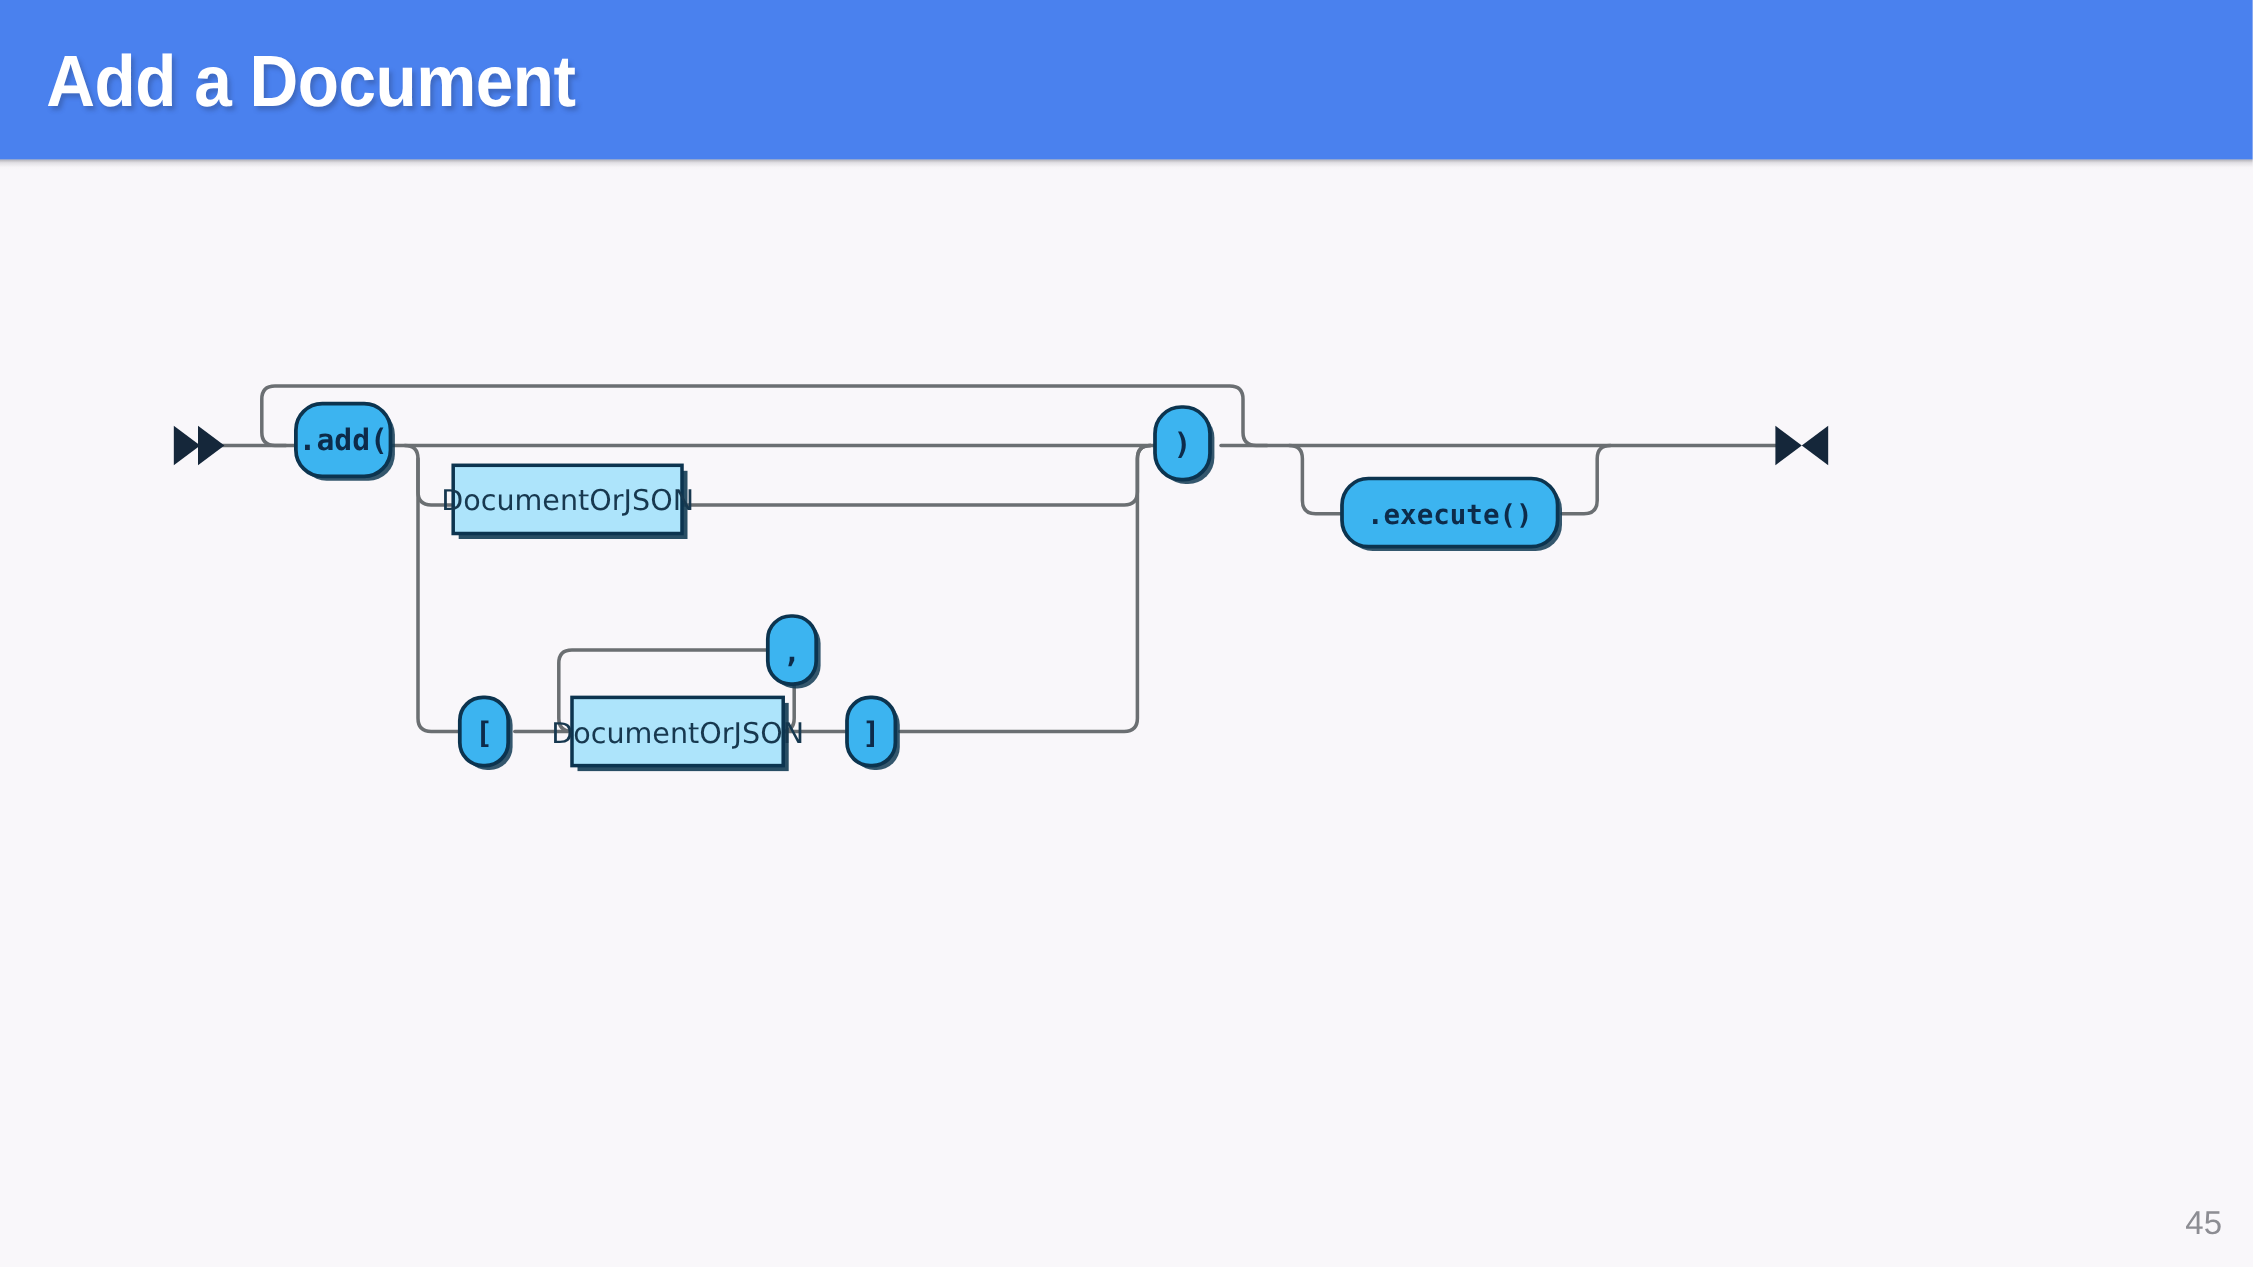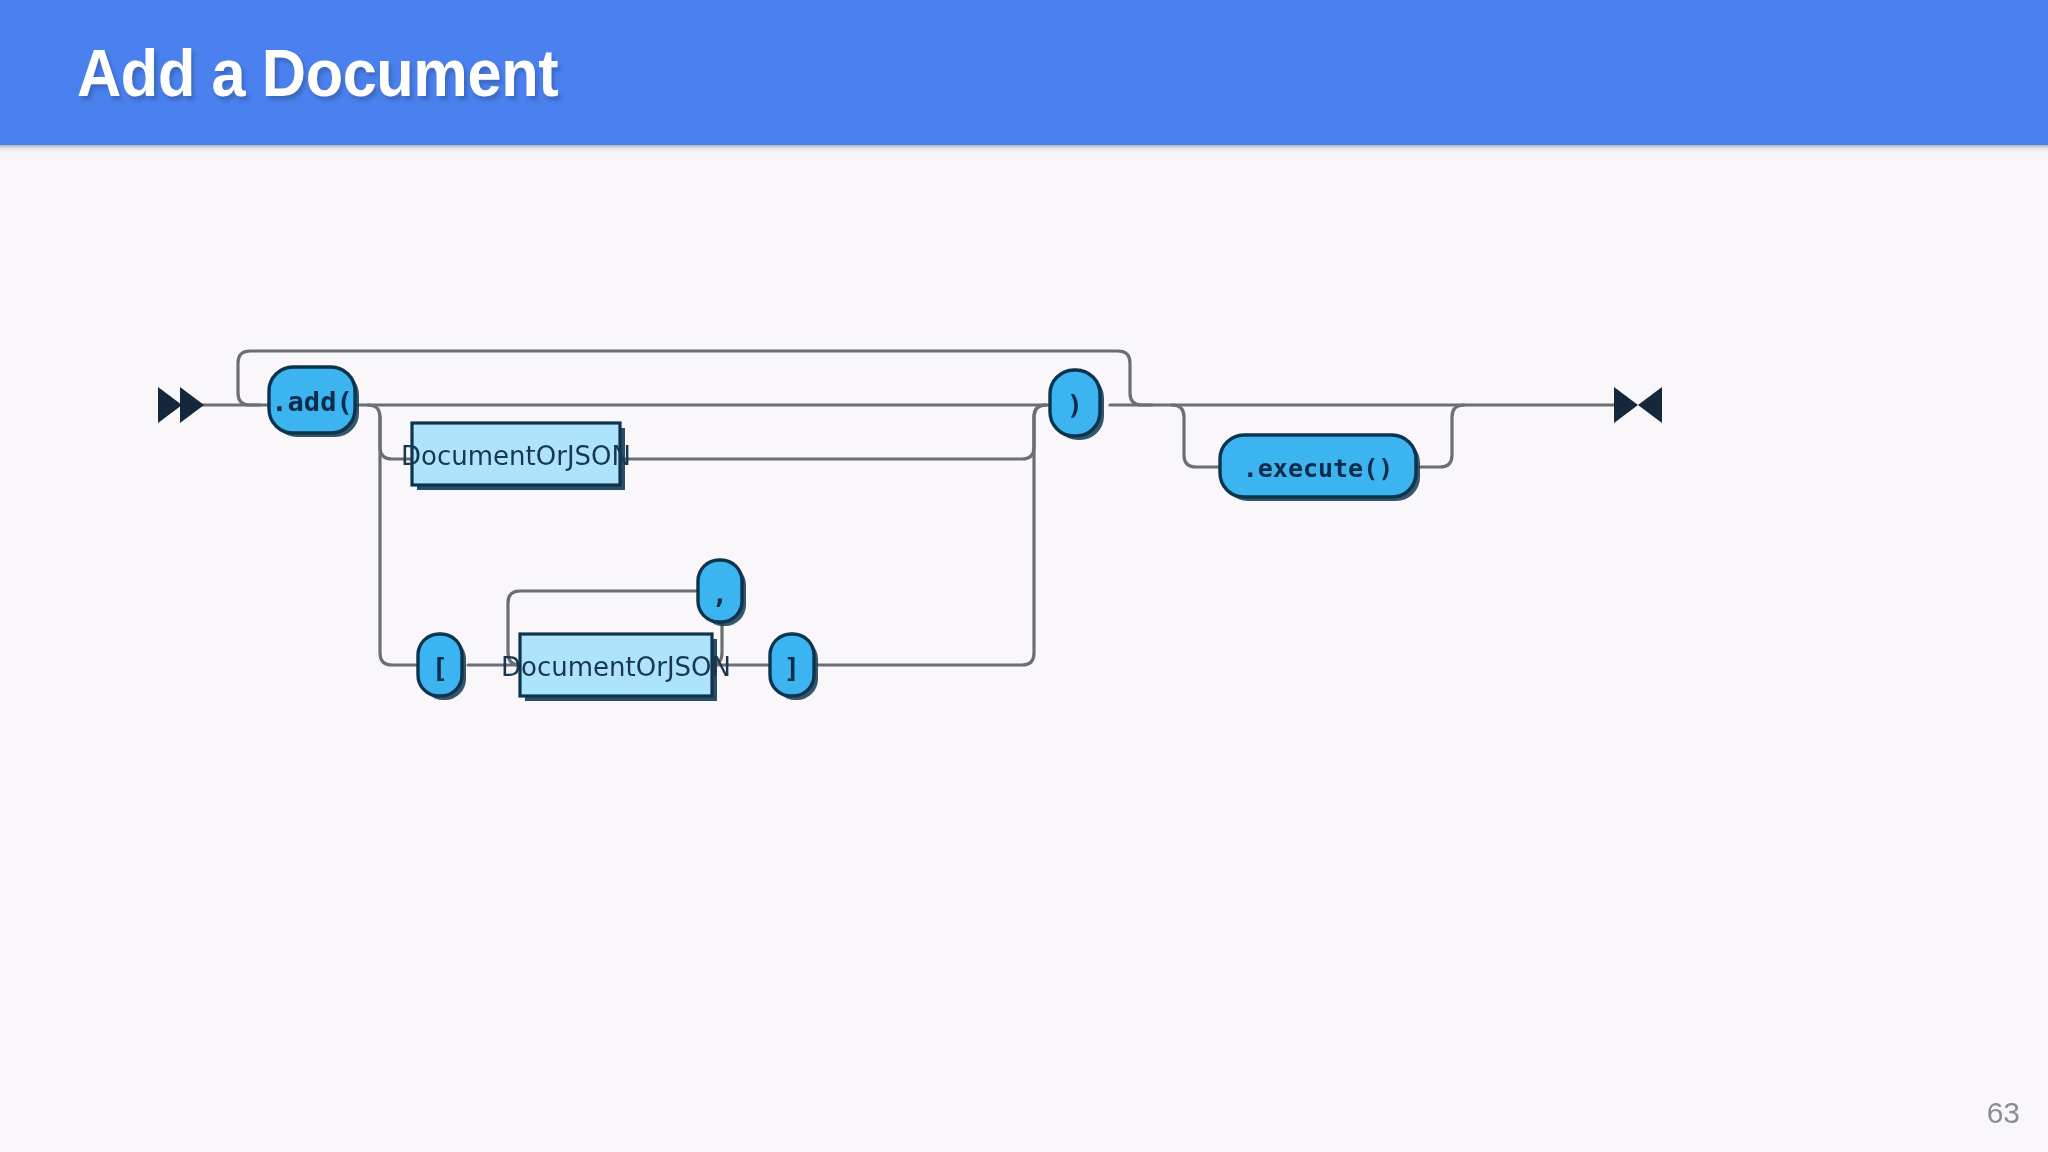--- a/index.html
+++ b/index.html
@@ -19,21 +19,20 @@
   #slide-header {
     position: absolute;
     left: 0;
     top: 0;
     width: 2048px;
     height: 145px;
     background: #4a81ee;
     box-sizing: border-box;
     display: flex;
     align-items: center;
-    padding-left: 35px;
   }
   #slide-header-shadow {
     position: absolute;
     left: 0;
     top: 145px;
     width: 2048px;
     height: 10px;
     background: linear-gradient(to bottom,
                 rgba(90,90,100,0.45) 0px,
                 rgba(120,120,130,0.18) 3px,
@@ -264,13 +263,13 @@
 
     <g>
       <rect class="rr-term-shadow" x="1074" y="104" width="196" height="62" rx="24" ry="24"></rect>
       <rect class="rr-term" x="1070" y="100" width="196" height="62" rx="24" ry="24"></rect>
       <text class="rr-term-label-sm" x="1168" y="133">.execute()</text>
     </g>
 
   </svg>
 </div>
 
-<div id="page-number">63</div>
+<div id="page-number">45</div>
 
 </body></html>

